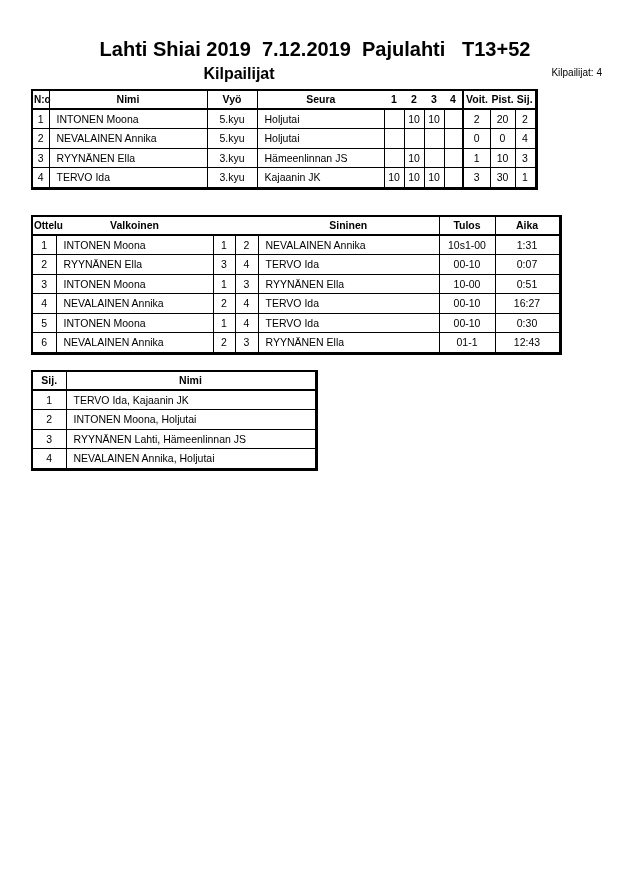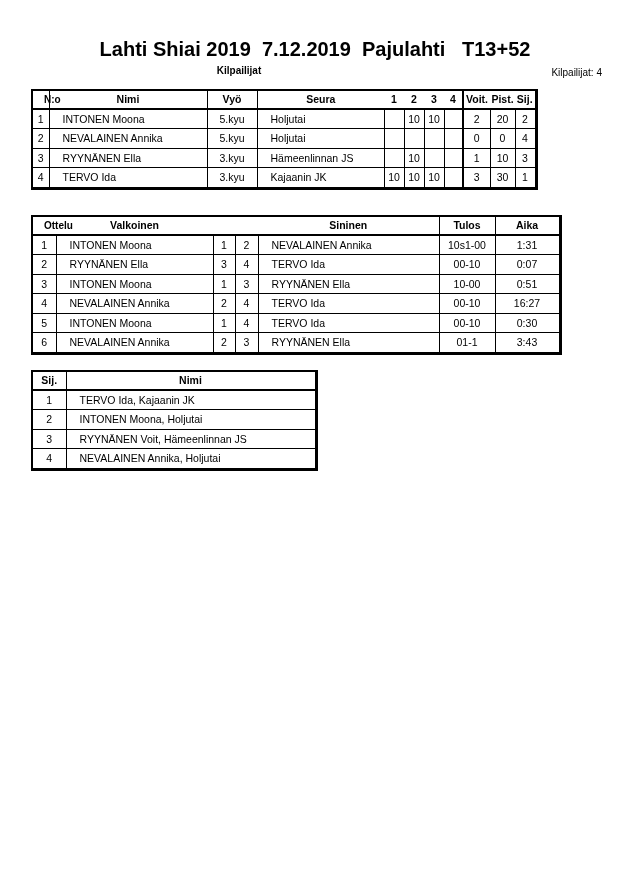--- a/index.html
+++ b/index.html
@@ -6,46 +6,46 @@
   .page {
     position:relative; width:630px; height:702px; background:#ffffff;
     color:#000; font-family:"Liberation Sans","DejaVu Sans",sans-serif;
     overflow:hidden;
   }
   .main-title {
     position:absolute; top:38px; left:0; width:630px; text-align:center;
     font-size:20px; font-weight:bold; white-space:pre; margin:0;
   }
   .subhead-row { position:absolute; top:65px; left:0; width:630px; height:14px; }
-  .section-title { font-weight:bold; font-size:10px; }
+  .section-title { font-weight:bold; font-size:16px; }
   .kilpailijat-title { position:absolute; left:0; top:0; width:478px; text-align:center; }
   .count-label { position:absolute; right:28px; top:2px; font-size:10px; font-weight:normal; }
   .ottelut-title  { position:absolute; top:196px; left:31px; width:528px; text-align:center; }
   .tulokset-title { position:absolute; top:353px; left:31px; width:284px; text-align:center; }
 
   table {
     position:absolute; border-collapse:collapse; table-layout:fixed;
     background:#fff;
     border:2px solid #000; border-right-width:3px; border-bottom-width:3px;
   }
   th, td {
     font-size:10.5px; padding:0; overflow:hidden; white-space:nowrap;
     vertical-align:middle; height:18.5px;
   }
   td { border:1px solid #000; }
   th { border:none; border-bottom:2px solid #000; height:16.5px; font-weight:bold; }
   .t1 { left:31px; top:89px;  width:504px; }
   .t2 { left:31px; top:215px; width:528px; }
   .t3 { left:31px; top:370px; width:284px; }
-  .L { text-align:left; padding-left:13px; }
+  .L { text-align:left; padding-left:7px; }
   .C { text-align:center; }
   .thickL { border-left:2px solid #000 !important; }
   .brd-r { border-right:1px solid #000; }
   .brd-l { border-left:1px solid #000; }
-  .h-left { text-align:left; padding-left:11px; overflow:visible; font-size:10px; }
+  .h-left { text-align:left; padding-left:1px; overflow:visible; font-size:10px; }
 </style>
 </head>
 <body>
 
 <div class="page">
 
   <h1 class="main-title">Lahti Shiai 2019  7.12.2019  Pajulahti   T13+52</h1>
 
   <div class="subhead-row">
     <div class="section-title kilpailijat-title">Kilpailijat</div>
@@ -204,21 +204,21 @@
         <td class="C">00-10</td>
         <td class="C">0:30</td>
       </tr>
       <tr>
         <td class="C">6</td>
         <td class="L">NEVALAINEN Annika</td>
         <td class="C">2</td>
         <td class="C">3</td>
         <td class="L">RYYNÄNEN Ella</td>
         <td class="C">01-1</td>
-        <td class="C">3:43</td>
+        <td class="C">12:43</td>
       </tr>
     </tbody>
   </table>
 
 
   <table class="t3">
     <colgroup>
       <col style="width:34px">
         <col style="width:250px">
     </colgroup>
@@ -232,21 +232,21 @@
       <tr>
         <td class="C">1</td>
         <td class="L">TERVO Ida, Kajaanin JK</td>
       </tr>
       <tr>
         <td class="C">2</td>
         <td class="L">INTONEN Moona, Holjutai</td>
       </tr>
       <tr>
         <td class="C">3</td>
-        <td class="L">RYYNÄNEN Voit, Hämeenlinnan JS</td>
+        <td class="L">RYYNÄNEN Lahti, Hämeenlinnan JS</td>
       </tr>
       <tr>
         <td class="C">4</td>
         <td class="L">NEVALAINEN Annika, Holjutai</td>
       </tr>
     </tbody>
   </table>
 
 </div>
 

